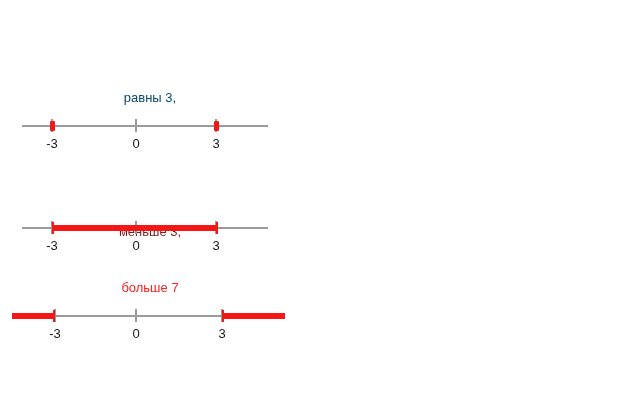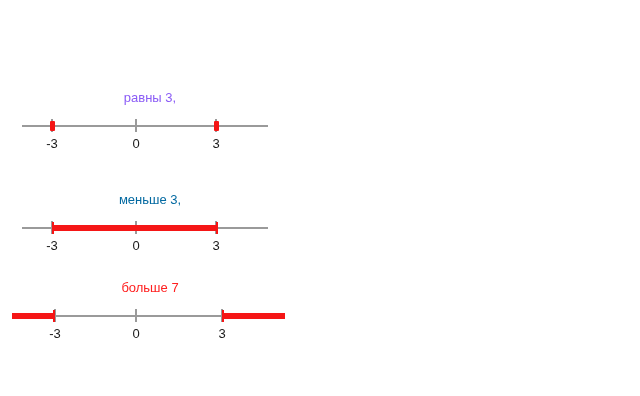--- a/index.html
+++ b/index.html
@@ -108,35 +108,35 @@
     font-size: 13px;
     line-height: 15px;
     font-family: "Liberation Sans", sans-serif;
   }
 </style>
 </head>
 <body style="background: rgb(255, 255, 255);">
 
 <div id="figure">
     <div class="group" id="group-0">
-      <div class="caption" style="color: #8b5cf6; text-align: center;">равны 3,</div>
+      <div class="caption" style="color: #0c4a6e; text-align: center;">равны 3,</div>
       <div class="tick-label" style="left: 52px; color: rgb(26, 26, 26);">-3</div>
       <div class="tick-label" style="left: 136px; color: rgb(26, 26, 26);">0</div>
       <div class="tick-label" style="left: 216px; color: rgb(26, 26, 26);">3</div>
       <div class="axis-wrap">
         <div class="axis-line" style="left: 22px; width: 246px; background: rgb(154, 154, 154);"></div>
         <div class="tick" style="left: 51px; background: rgb(154, 154, 154);"></div>
         <div class="tick" style="left: 135px; background: rgb(154, 154, 154);"></div>
         <div class="tick" style="left: 215px; background: rgb(154, 154, 154);"></div>
         <div class="dot" style="left: 50px; background: rgb(245, 22, 22);"></div>
         <div class="dot" style="left: 214px; background: rgb(245, 22, 22);"></div>
       </div>
     </div>
     <div class="group" id="group-1">
-      <div class="caption" style="color: #0369a1;">меньше 3,</div>
+      <div class="caption" style="color: #7f1d1d; margin-top: 32px;">меньше 3,</div>
       <div class="tick-label" style="left: 52px; color: rgb(26, 26, 26);">-3</div>
       <div class="tick-label" style="left: 136px; color: rgb(26, 26, 26);">0</div>
       <div class="tick-label" style="left: 216px; color: rgb(26, 26, 26);">3</div>
       <div class="axis-wrap">
         <div class="axis-line" style="left: 22px; width: 246px; background: rgb(154, 154, 154);"></div>
         <div class="tick" style="left: 51px; background: rgb(154, 154, 154);"></div>
         <div class="tick" style="left: 135px; background: rgb(154, 154, 154);"></div>
         <div class="tick" style="left: 215px; background: rgb(154, 154, 154);"></div>
         <div class="segment" style="left: 52px; width: 166px; background: rgb(245, 22, 22);"></div>
         <div class="seg-cap" style="left: 52px; background: rgb(245, 22, 22);"></div>

